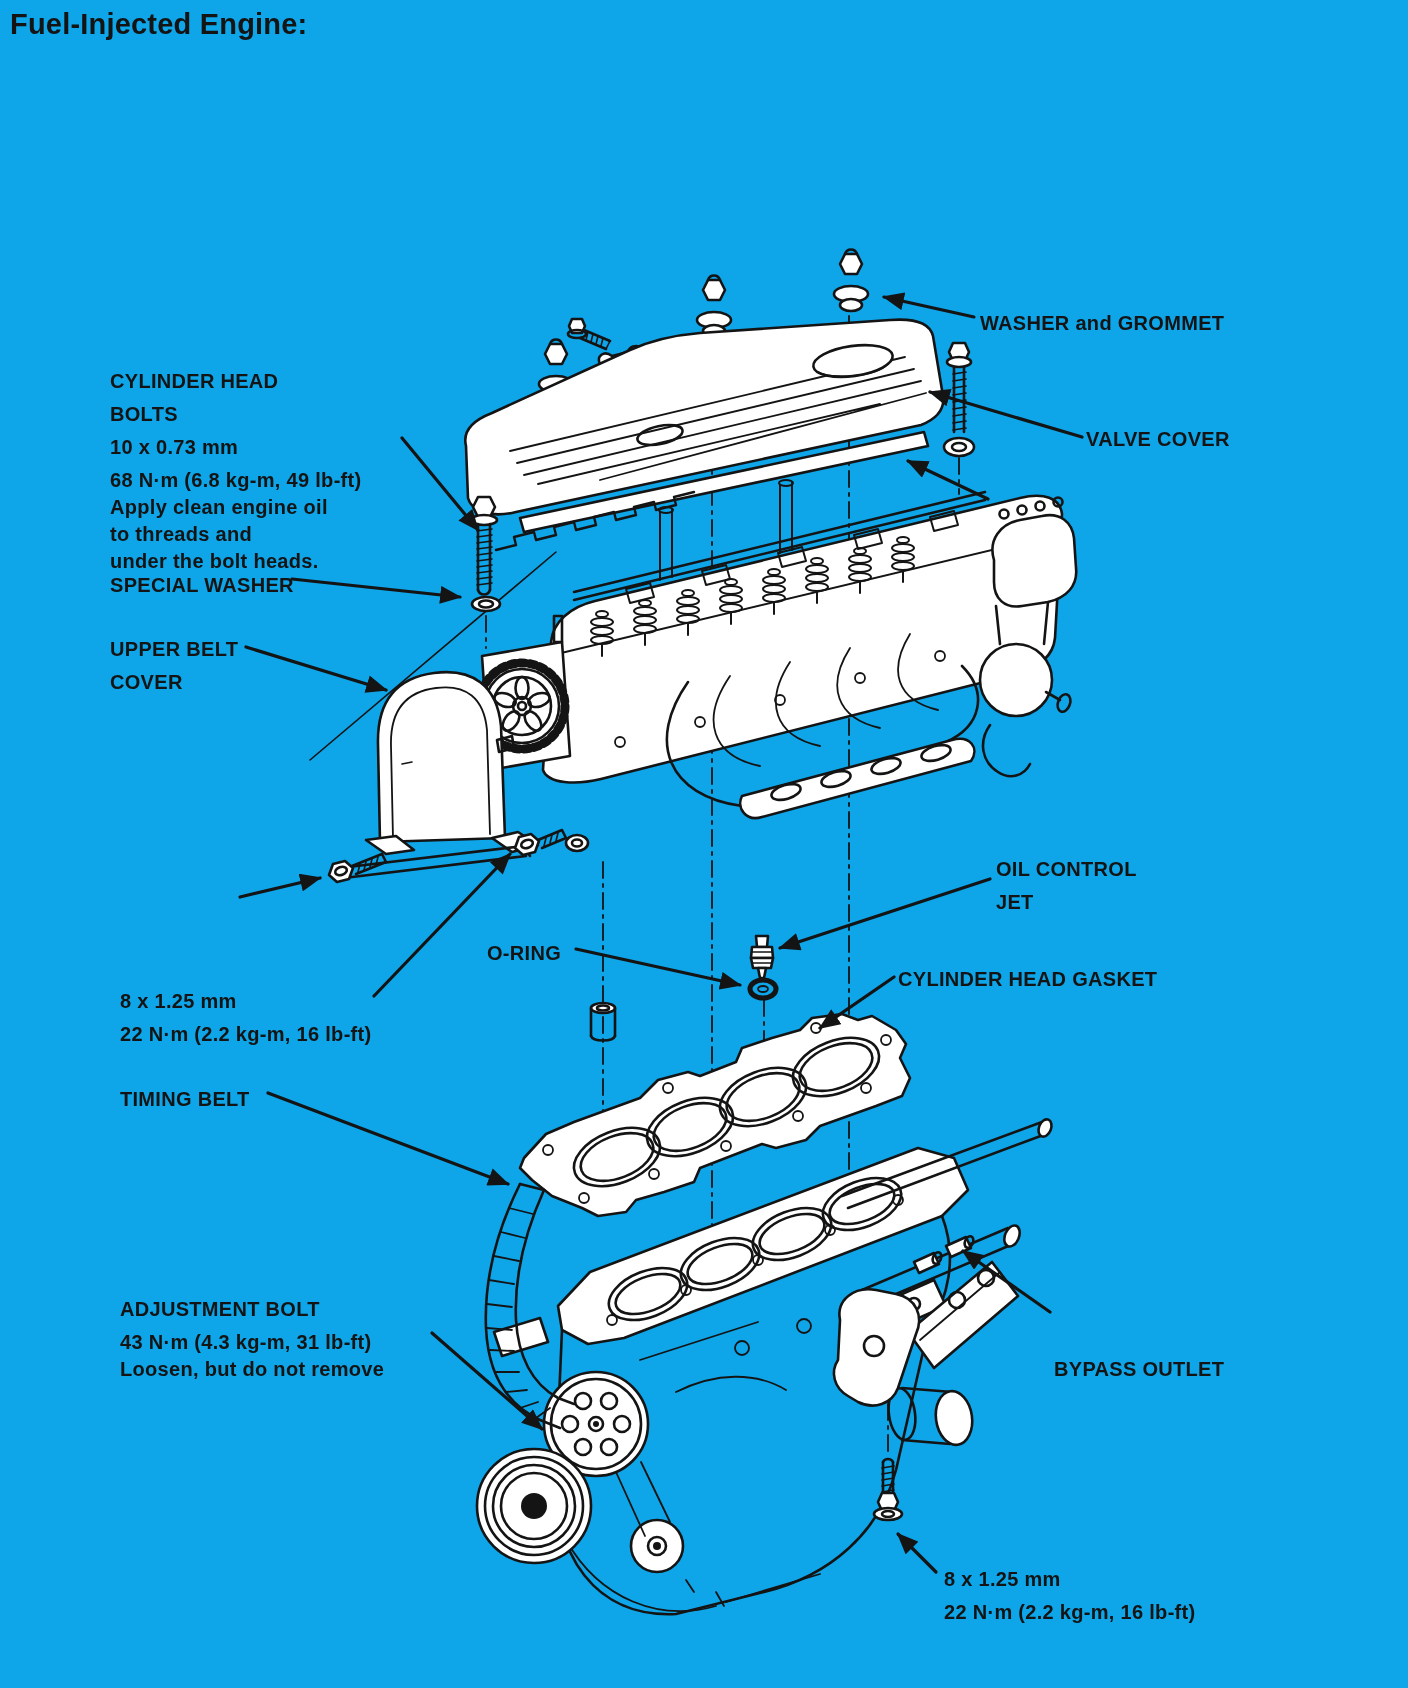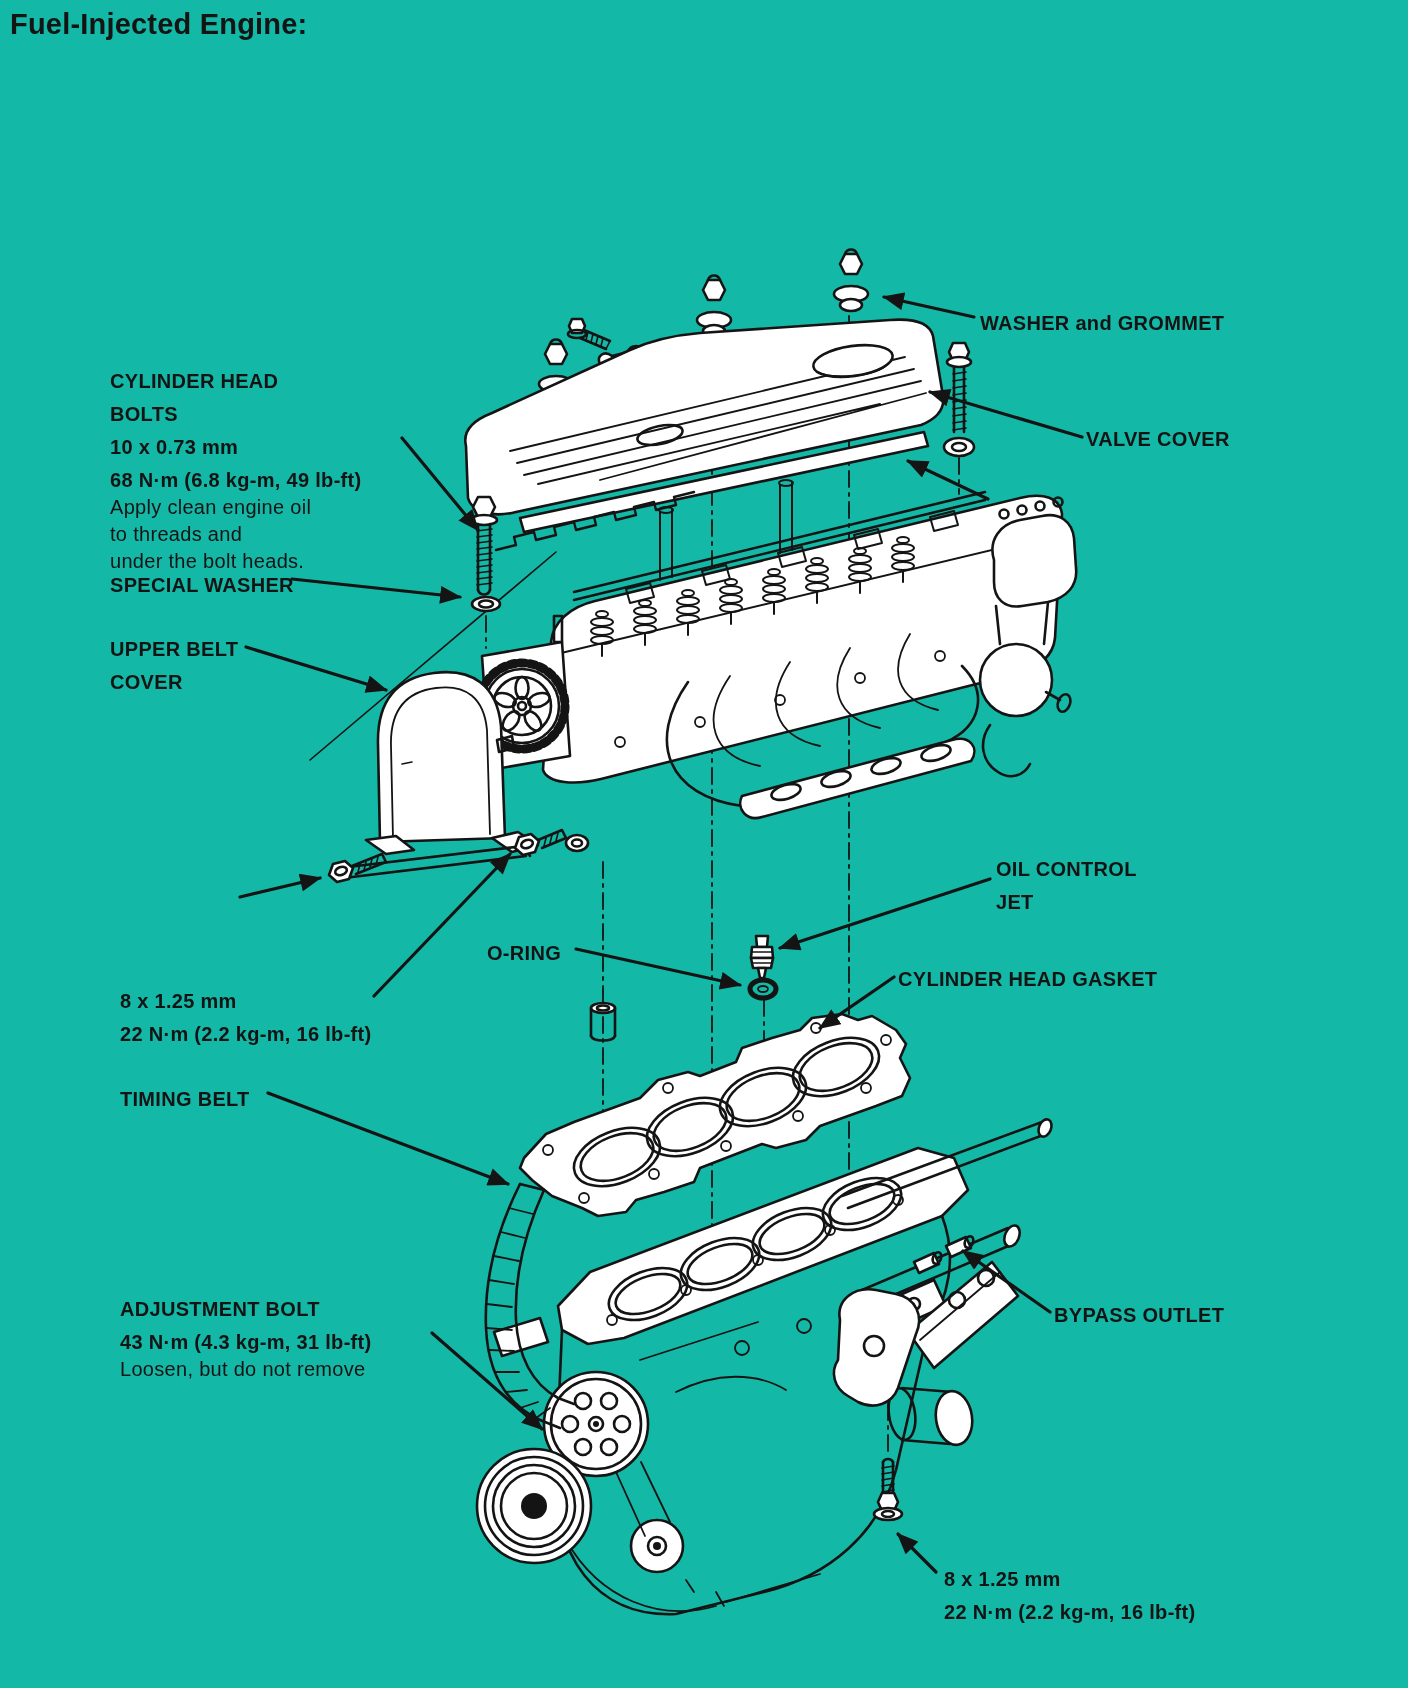--- a/index.html
+++ b/index.html
@@ -1,28 +1,28 @@
 <!DOCTYPE html>
 <html><head>
 <meta charset="utf-8">
 <style>
   html,body{margin:0;padding:0;background:#e8e8e8;}
   .page{
-    position:relative;width:1408px;height:1688px;background:#14b8a6;
+    position:relative;width:1408px;height:1688px;background:#0ea5e9;
     font-family:"Liberation Sans","DejaVu Sans",sans-serif;color:#141414;
     overflow:hidden;margin:0 auto;
   }
   .abs{position:absolute;white-space:nowrap;}
   .title{font-size:29px;font-weight:700;letter-spacing:.2px;}
   .body-text{font-size:21px;font-weight:700;line-height:34px;white-space:normal;}
   .note-text{font-size:21px;font-weight:400;letter-spacing:.6px;}
   .callout{font-size:20px;line-height:27px;}
   .callout .ln{white-space:nowrap;}
   .b{font-weight:700;letter-spacing:.3px;margin-top:6px;}
-  .r{font-weight:400;letter-spacing:.3px;}
+  .r{font-weight:700;letter-spacing:.3px;}
   .ind{padding-left:13px;}
   svg.diagram{position:absolute;left:0;top:0;}
   svg.diagram *{vector-effect:none;}
 </style>
 </head>
 <body>
 
 <div class="page">
 
   <svg class="diagram" width="1408" height="1688" viewBox="0 0 1408 1688" fill="none" stroke="#141414" stroke-width="2.6" stroke-linecap="round" stroke-linejoin="round">
@@ -402,20 +402,20 @@
   <div class="abs callout b" style="left:1086px;top:420px">VALVE COVER</div>
 
 
   <div class="abs callout" style="left:996px;top:850px">
     <div class="ln b">OIL CONTROL</div>
     <div class="ln b">JET</div>
   </div>
 
   <div class="abs callout b" style="left:898px;top:960px">CYLINDER HEAD GASKET</div>
 
-  <div class="abs callout b" style="left:1054px;top:1296px">BYPASS OUTLET</div>
+  <div class="abs callout b" style="left:1054px;top:1350px">BYPASS OUTLET</div>
 
   <div class="abs callout" style="left:944px;top:1560px">
     <div class="ln b">8 x 1.25 mm</div>
     <div class="ln b">22 N·m (2.2 kg-m, 16 lb-ft)</div>
   </div>
 
 </div>
 
 </body></html>

